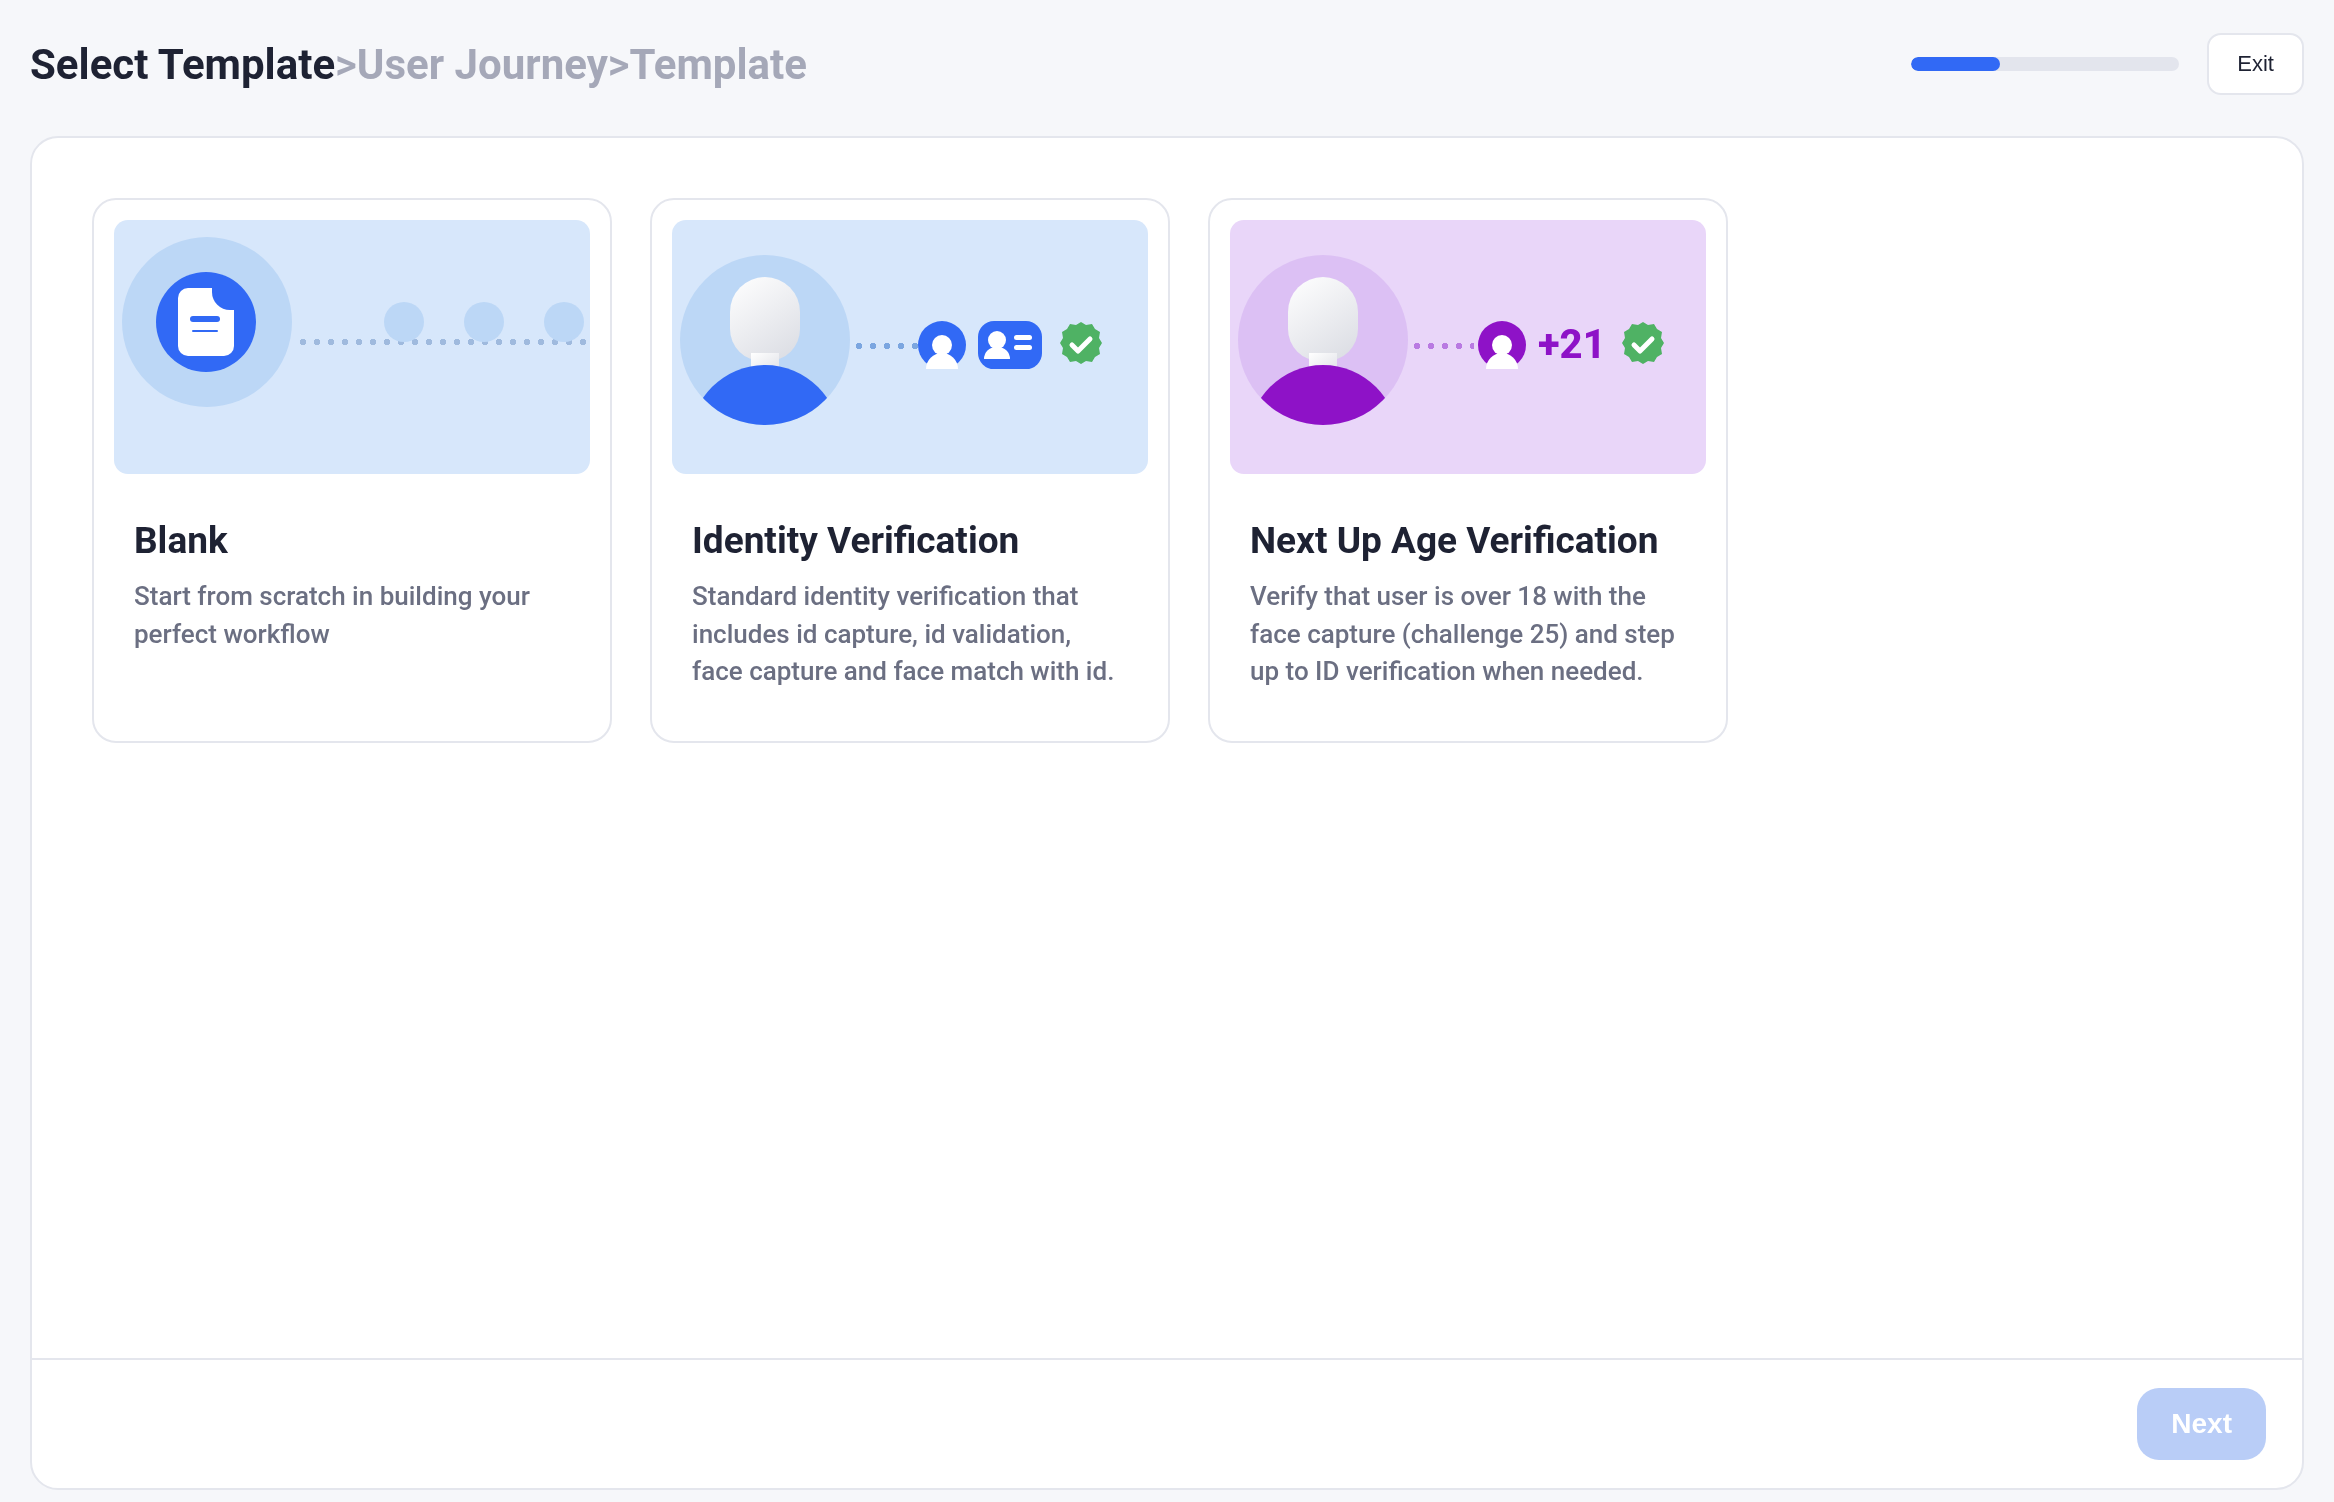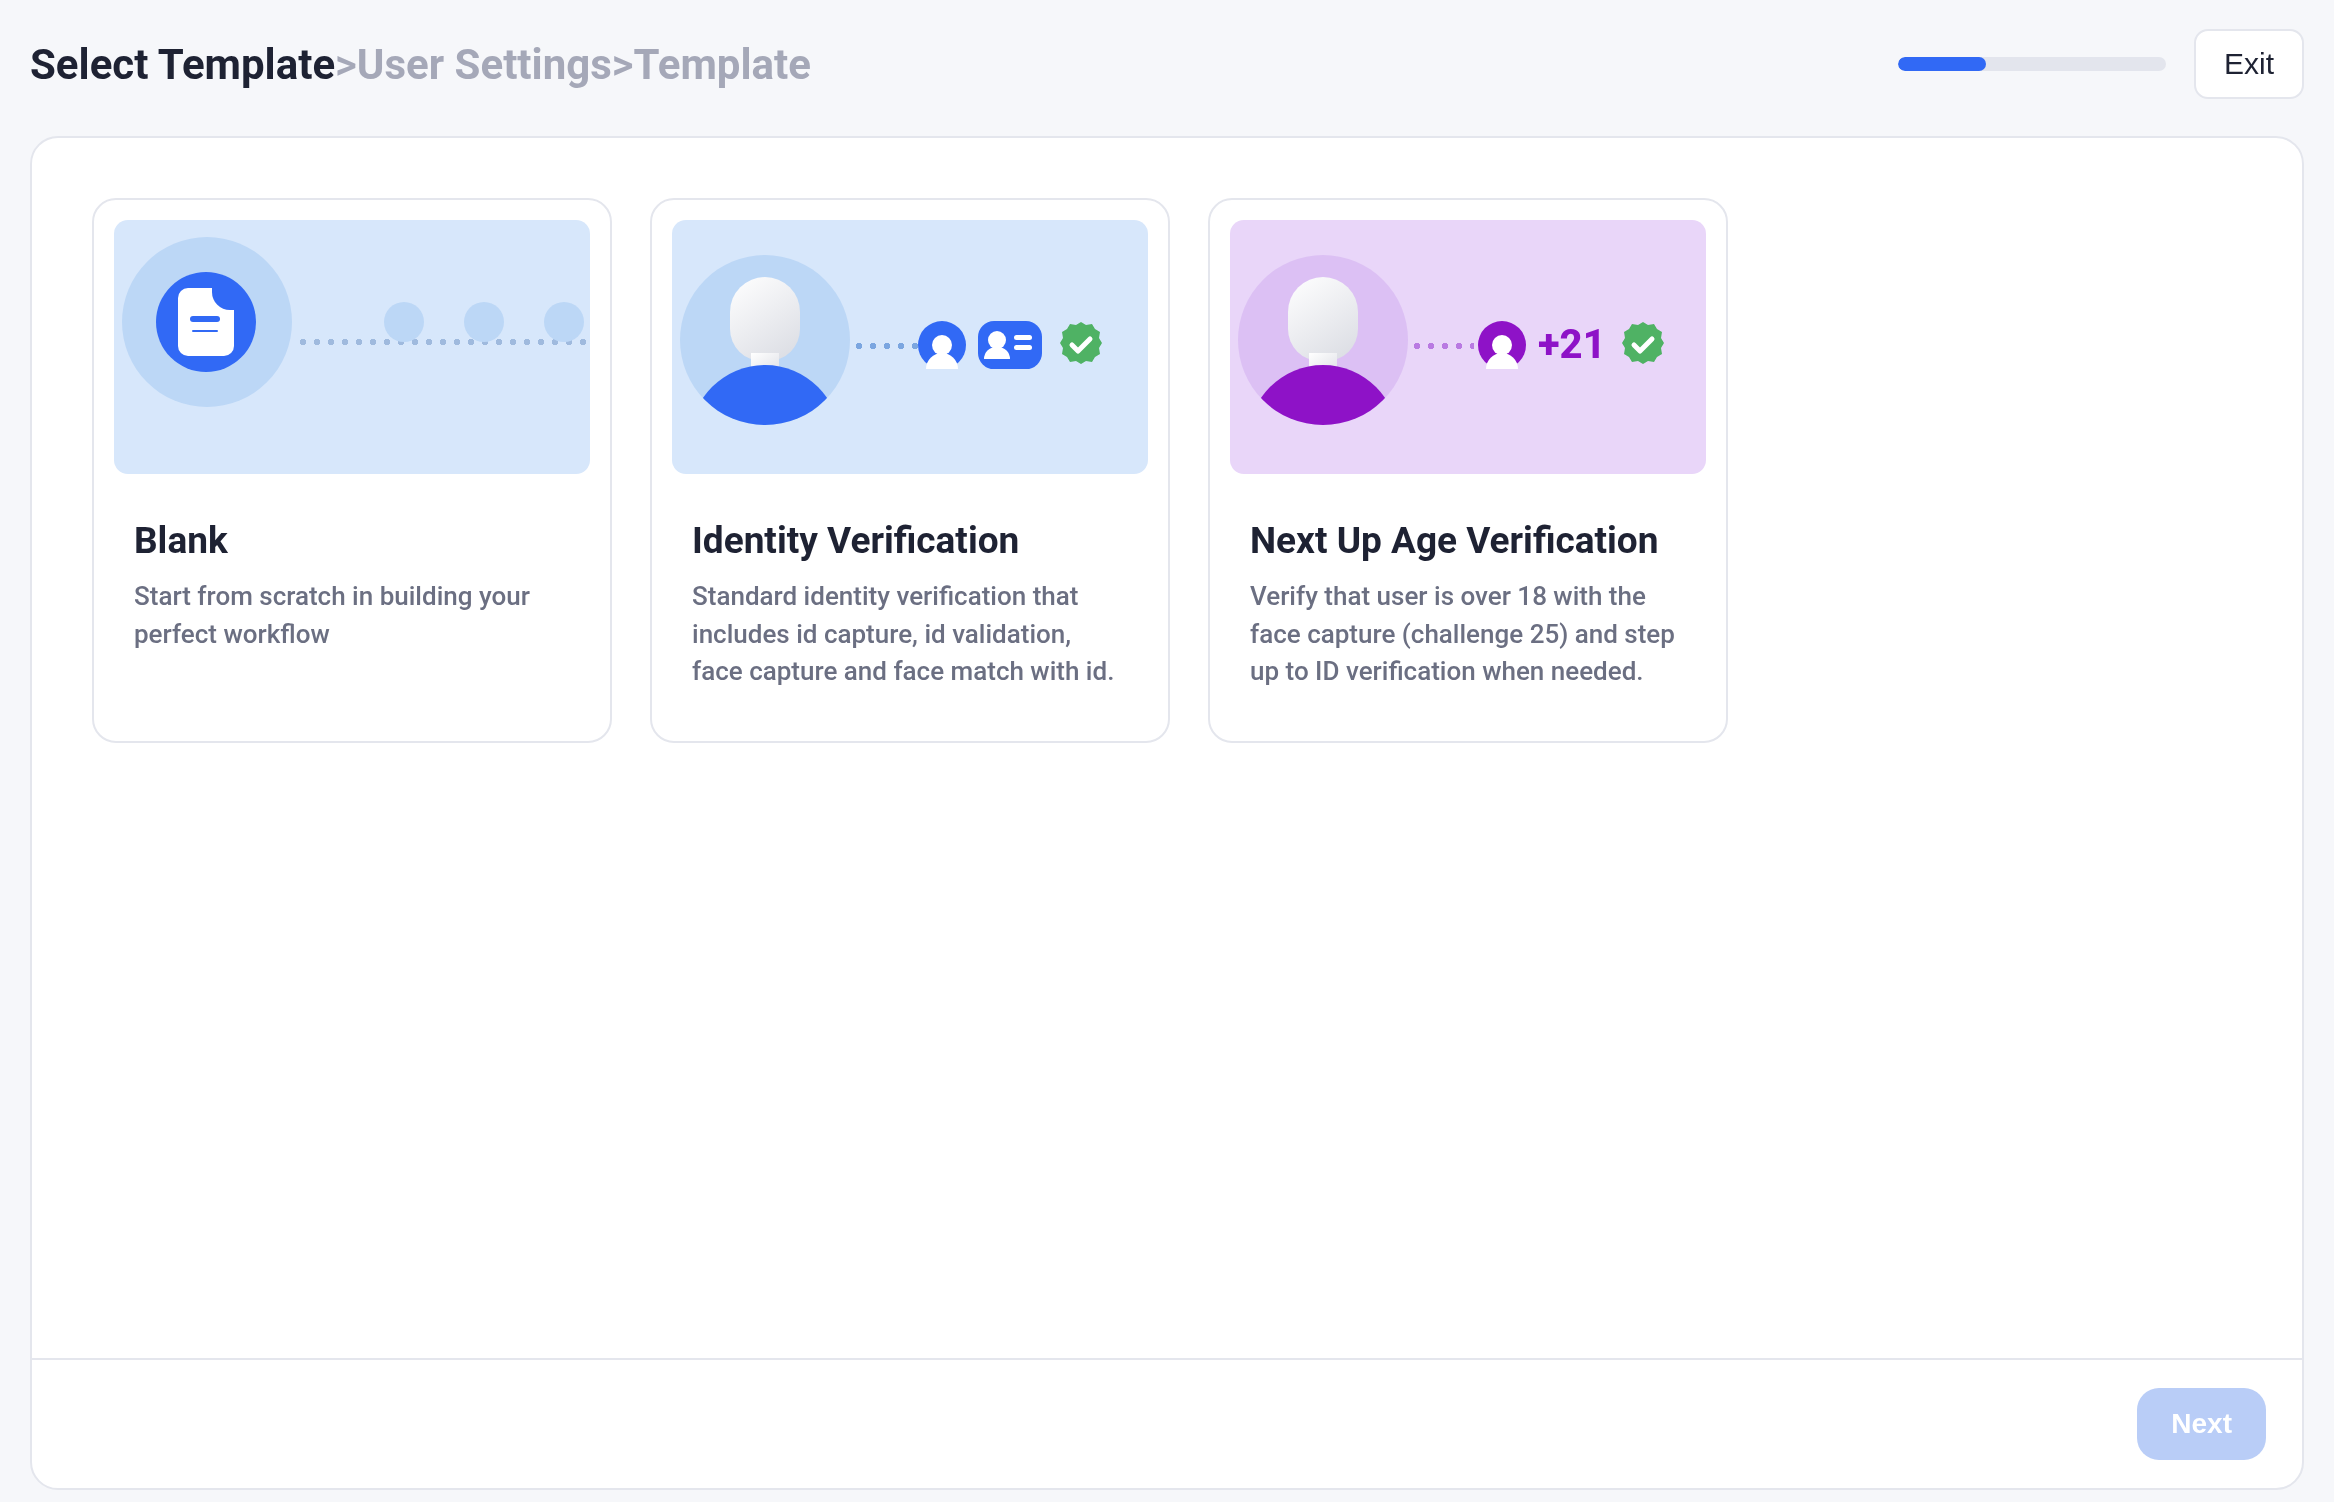--- a/index.html
+++ b/index.html
@@ -66,21 +66,21 @@
     width: 33%;
     height: 100%;
     background: var(--blue);
     border-radius: 999px;
   }
   .exit-btn {
     background: #fff;
     border: 2px solid var(--border);
     border-radius: 14px;
     padding: 16px 28px;
-    font-size: 30px;
+    font-size: 22px;
     font-weight: 500;
     color: var(--text-dark);
     cursor: pointer;
   }
 
   
   .panel {
     margin: 8px 30px 30px 30px;
     background: #fff;
     border: 2px solid var(--border);
@@ -283,21 +283,21 @@
 </style>
 </head>
 <body>
 
 <div class="page">
 
   <div class="header">
     <div class="breadcrumb">
       <span class="step-active">Select Template</span>
       <span class="sep">&gt;</span>
-      <span class="step-inactive">User Settings</span>
+      <span class="step-inactive">User Journey</span>
       <span class="sep">&gt;</span>
       <span class="step-inactive">Template</span>
     </div>
     <div class="header-right">
       <div class="progress">
         <div class="progress-fill"></div>
       </div>
       <button class="exit-btn">Exit</button>
     </div>
   </div>

